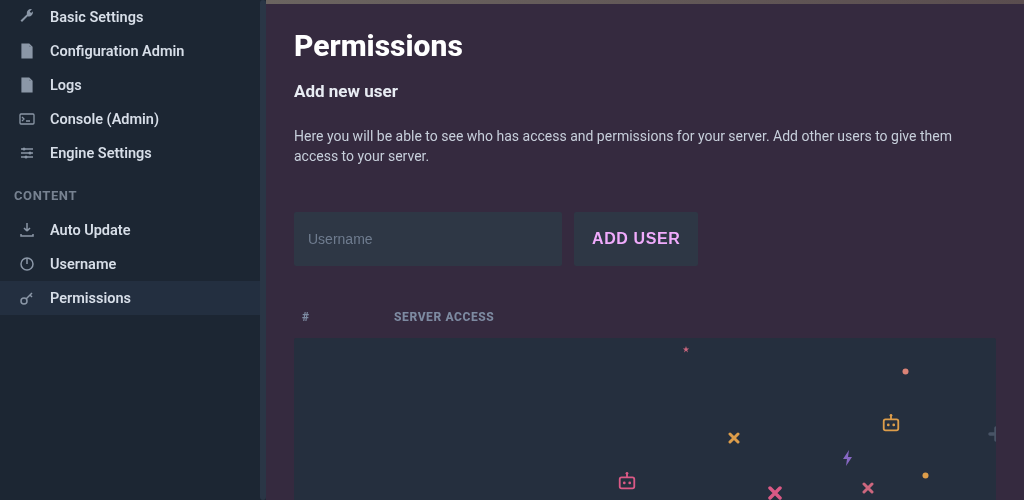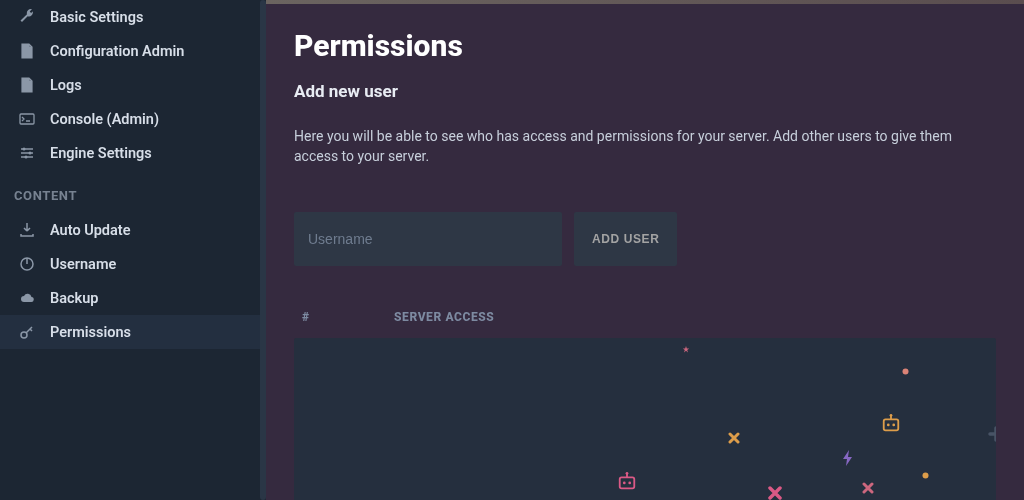--- a/index.html
+++ b/index.html
@@ -111,22 +111,22 @@
     font-size: 14px;
     outline: none;
   }
   .username-input::placeholder { color: #6f7c8f; }
   .add-user-btn {
     height: 54px;
     padding: 0 18px;
     background: #2e3745;
     border: none;
     border-radius: 2px;
-    color: #a3a3a3;
-    font-size: 12px;
+    color: #f0abfc;
+    font-size: 16px;
     font-weight: 800;
     letter-spacing: 0.6px;
     cursor: pointer;
     text-transform: uppercase;
   }
 
   .table-header {
     display: flex;
     padding: 4px 8px 14px 8px;
     color: #7d8aa1;
@@ -222,28 +222,20 @@
       </div>
       <div class="nav-item">
         <span class="icon">
           <svg viewBox="0 0 16 16">
             <circle cx="8" cy="8" r="6" fill="none" stroke="currentColor" stroke-width="1.5"></circle>
             <line x1="8" y1="2" x2="8" y2="8" stroke="currentColor" stroke-width="1.5"></line>
           </svg>
         </span>
         <span>Username</span>
       </div>
-      <div class="nav-item">
-        <span class="icon">
-          <svg viewBox="0 0 16 16">
-            <path d="M12 12H5a3 3 0 0 1 0-6 4 4 0 0 1 7.5 1A2.5 2.5 0 0 1 12 12z"></path>
-          </svg>
-        </span>
-        <span>Backup</span>
-      </div>
       <div class="nav-item active">
         <span class="icon">
           <svg viewBox="0 0 16 16">
             <circle cx="5" cy="11" r="3" fill="none" stroke="currentColor" stroke-width="1.5"></circle>
             <path d="M7 9l6-6m-2 2l2 2" stroke="currentColor" stroke-width="1.5" fill="none"></path>
           </svg>
         </span>
         <span>Permissions</span>
       </div>
     </div>

